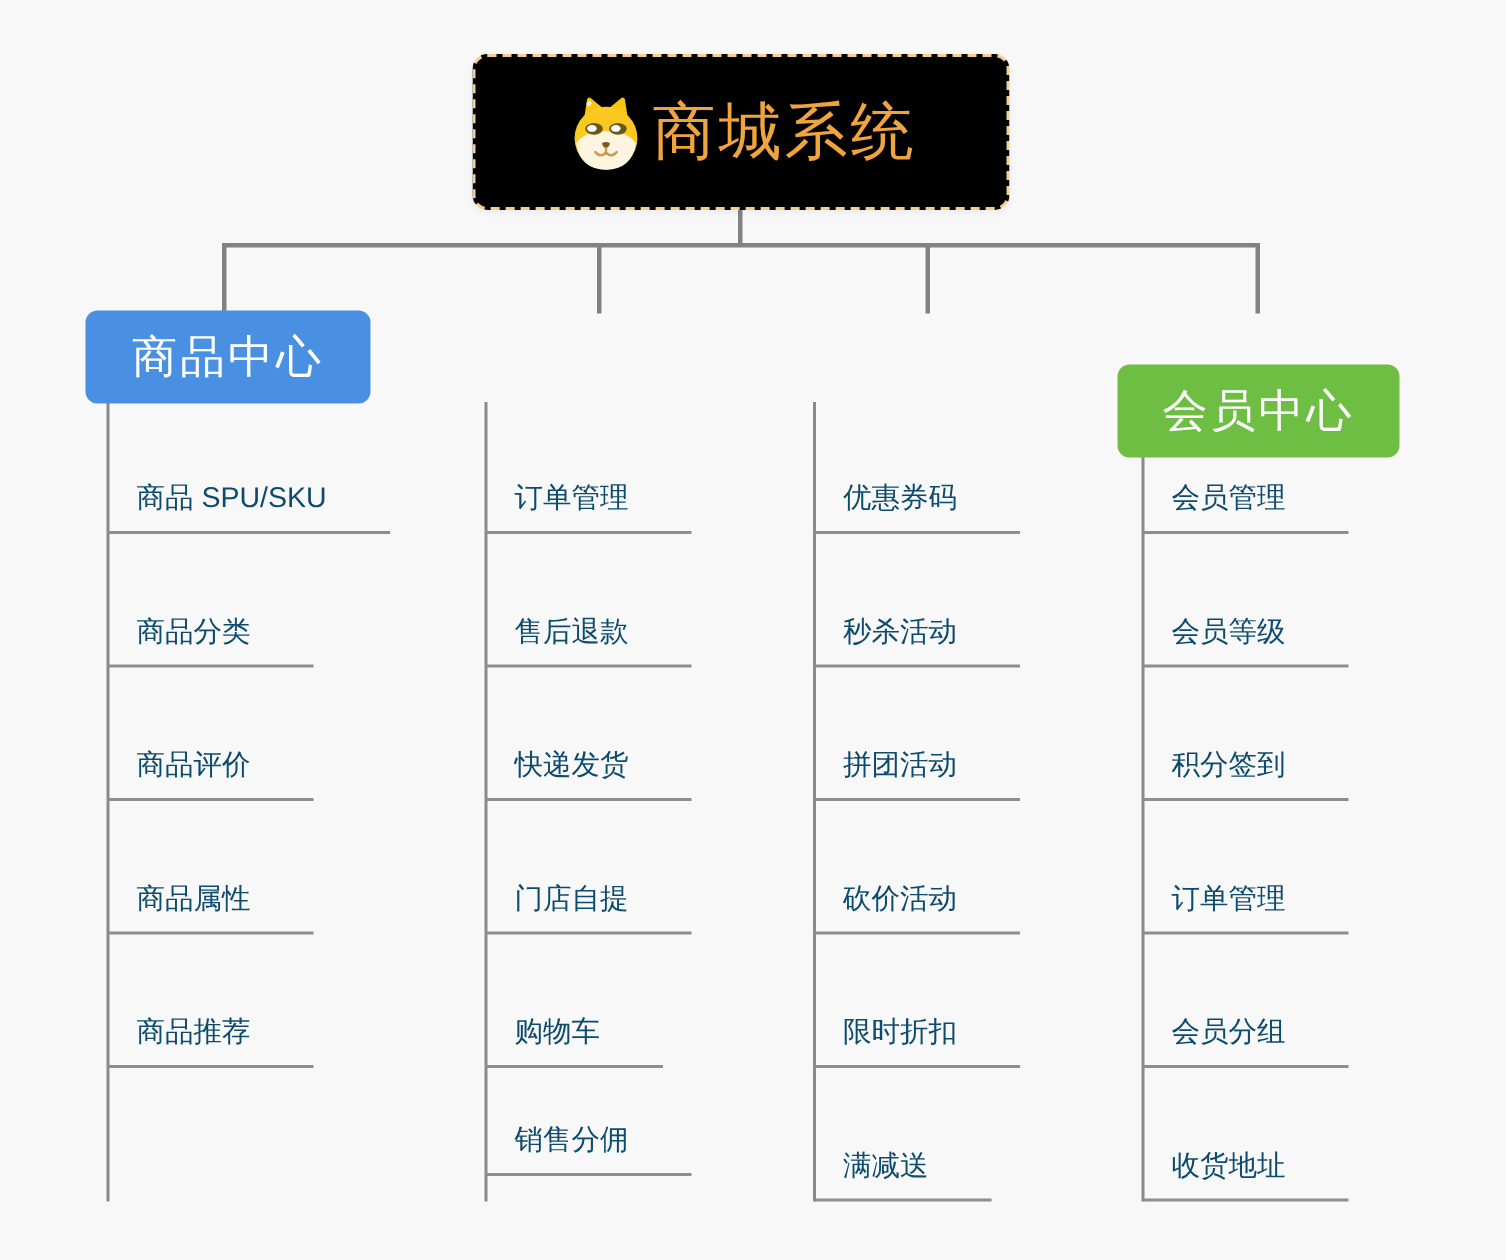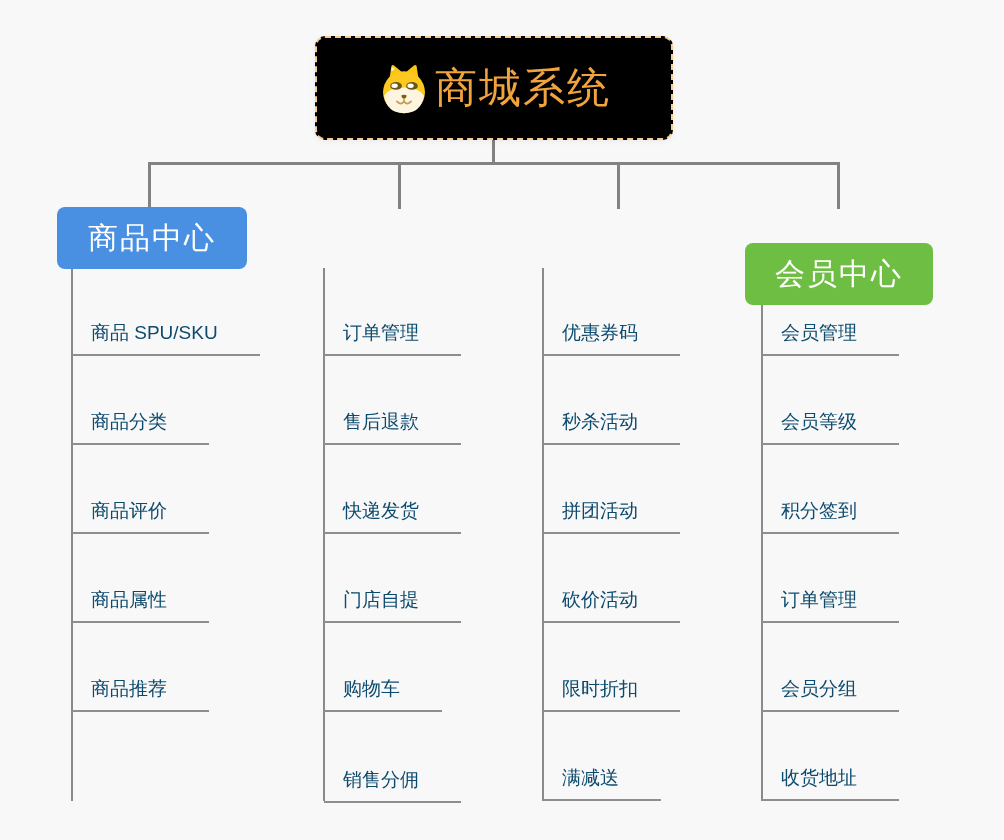--- a/index.html
+++ b/index.html
@@ -105,21 +105,21 @@
   <div class="child" style="left:72px;top:409px">商品分类</div>
   <div class="child" style="left:72px;top:498px">商品评价</div>
   <div class="child" style="left:72px;top:587px">商品属性</div>
   <div class="child" style="left:72px;top:676px">商品推荐</div>
 
   <div class="child" style="left:324px;top:320px">订单管理</div>
   <div class="child" style="left:324px;top:409px">售后退款</div>
   <div class="child" style="left:324px;top:498px">快递发货</div>
   <div class="child" style="left:324px;top:676px">购物车</div>
   <div class="child" style="left:324px;top:587px">门店自提</div>
-  <div class="child" style="left:324px;top:767px">销售分佣</div>
+  <div class="child" style="left:324px;top:748px">销售分佣</div>
 
   <div class="child" style="left:543px;top:320px">优惠券码</div>
   <div class="child" style="left:543px;top:409px">秒杀活动</div>
   <div class="child" style="left:543px;top:498px">拼团活动</div>
   <div class="child" style="left:543px;top:587px">砍价活动</div>
   <div class="child" style="left:543px;top:676px">限时折扣</div>
   <div class="child" style="left:543px;top:765px">满减送</div>
 
   <div class="child" style="left:762px;top:320px">会员管理</div>
   <div class="child" style="left:762px;top:409px">会员等级</div>

